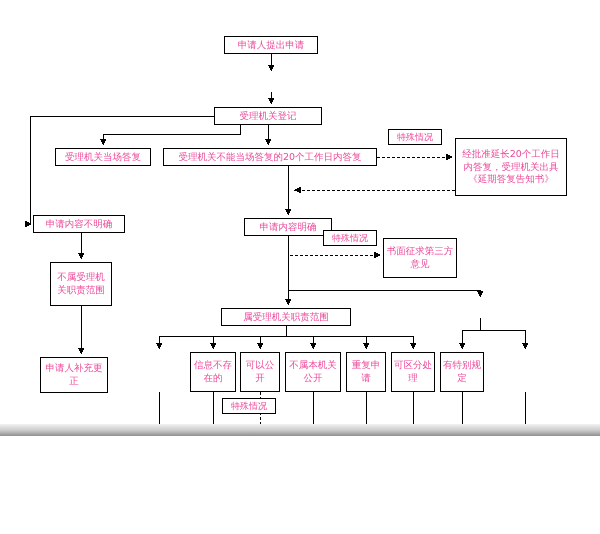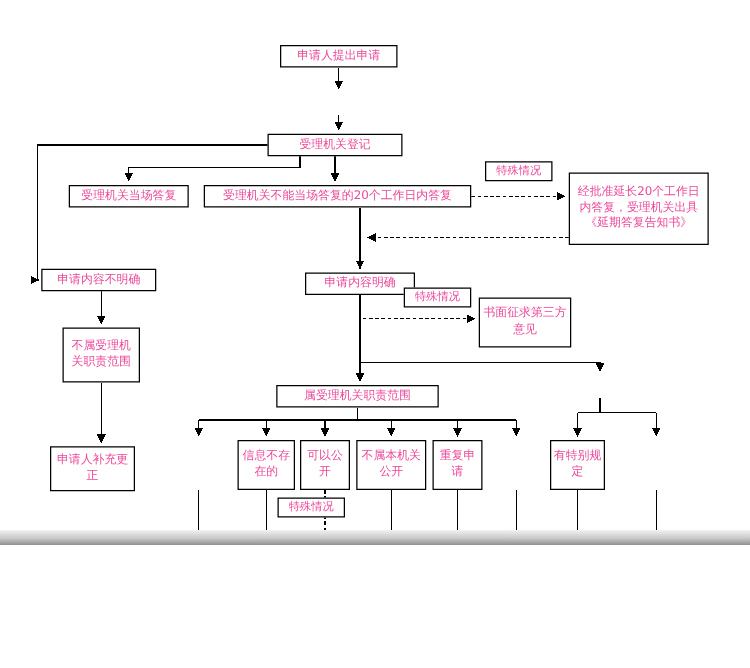--- a/index.html
+++ b/index.html
@@ -112,20 +112,21 @@
 
   <div class="box" style="left:50px;top:262px;width:62px;height:44px">不属受理机关职责范围</div>
 
   <div class="box" style="left:221px;top:308px;width:130px;height:18px">属受理机关职责范围</div>
 
   <div class="box" style="left:40px;top:357px;width:68px;height:36px">申请人补充更正</div>
   <div class="box" style="left:190px;top:352px;width:46px;height:40px">信息不存在的</div>
   <div class="box" style="left:240px;top:352px;width:40px;height:40px">可以公开</div>
   <div class="box" style="left:285px;top:352px;width:56px;height:40px">不属本机关公开</div>
   <div class="box" style="left:346px;top:352px;width:40px;height:40px">重复申请</div>
+  <div class="box" style="left:391px;top:352px;width:44px;height:40px">可区分处理</div>
   <div class="box" style="left:440px;top:352px;width:44px;height:40px">有特别规定</div>
 
   <div class="box badge" style="left:222px;top:398px;width:54px;height:16px">特殊情况</div>
 
 
   <div class="box" style="left:243px;top:487px;width:76px;height:18px">申请人签收</div>
 
   <div class="bottom-edge"></div>
 </div>
 

